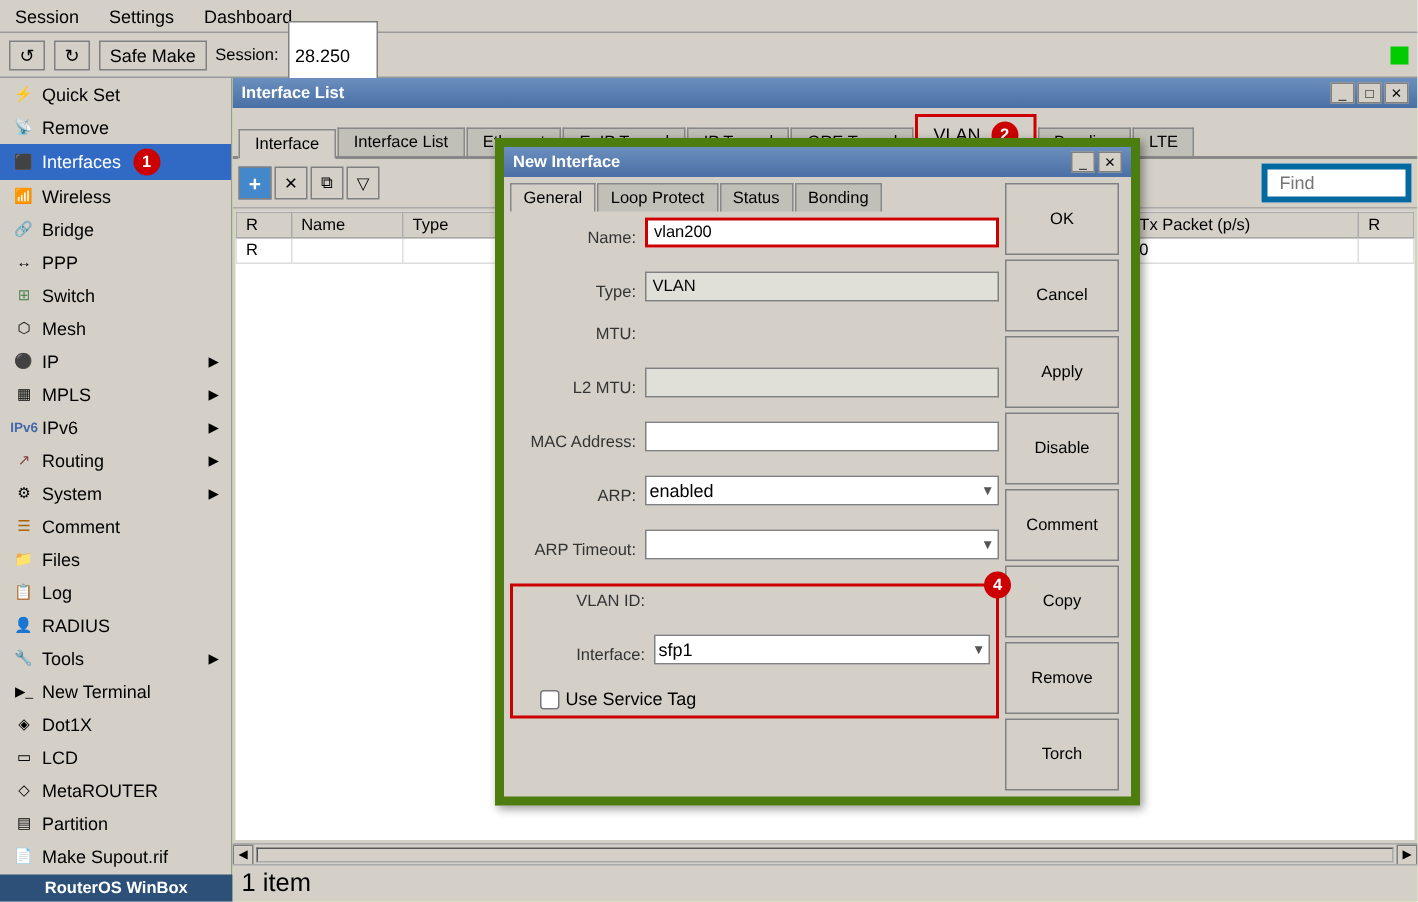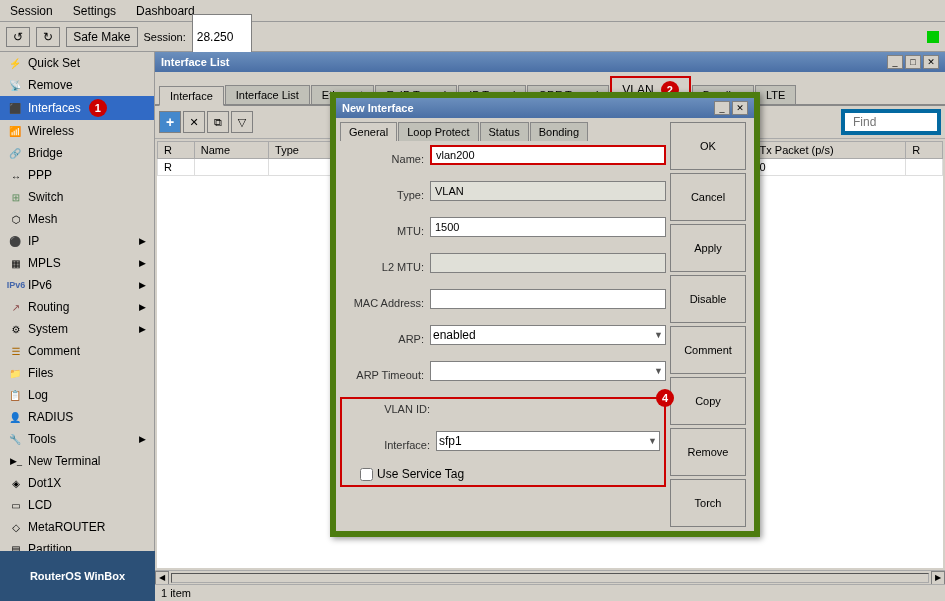--- a/index.html
+++ b/index.html
@@ -48,21 +48,21 @@
     
     .inner-toolbar { display: flex; align-items: center; gap: 2px; padding: 3px 4px; background: #d4d0c8; border-bottom: 1px solid #aaa; }
     .inner-btn { width: 22px; height: 22px; background: #d4d0c8; border: 1px solid #808080; display: flex; align-items: center; justify-content: center; cursor: pointer; font-size: 11px; }
     .find-box { margin-left: auto; border: 4px solid #0369a1; padding: 2px 8px; background: white; width: 100px; }
 
     
     .table-container { flex: 1; overflow: auto; background: white; margin: 2px; }
     .data-table { width: 100%; border-collapse: collapse; }
     .data-table th { background: #d4d0c8; border: 1px solid #aaa; padding: 2px 6px; text-align: left; font-weight: normal; white-space: nowrap; font-size: 11px; }
     .data-table td { border: 1px solid #ddd; padding: 2px 6px; font-size: 11px; }
-    .status-bar { padding: 2px 6px; font-size: 11px; background: #d4d0c8; border-top: 1px solid #aaa; }
+    .status-bar { padding: 2px 6px; font-size: 17px; background: #d4d0c8; border-top: 1px solid #aaa; }
 
     
     .dialog { position: absolute; top: 40px; left: 175px; width: 430px; background: #d4d0c8; border: 6px solid #4d7c0f; box-shadow: 2px 2px 6px rgba(0,0,0,0.4); z-index: 10; }
     .dialog-titlebar { background: linear-gradient(to bottom, #6b8fbd, #4a6fa5); color: white; padding: 3px 6px; display: flex; align-items: center; justify-content: space-between; height: 20px; }
     .dialog-title { font-size: 11px; font-weight: bold; }
     .dialog-controls { display: flex; gap: 2px; }
 
     .dialog-body { display: flex; padding: 4px; gap: 4px; }
     .dialog-left { flex: 1; }
     .dialog-right { width: 80px; display: flex; flex-direction: column; gap: 3px; }
@@ -77,21 +77,21 @@
     .form-input.highlighted { border: 2px solid #cc0000; }
     .form-select { flex: 1; border: 1px solid #808080; padding: 2px 2px; background: white; font-size: 11px; height: 20px; display: flex; align-items: center; justify-content: space-between; }
     .select-arrow { font-size: 9px; color: #555; }
 
     .dialog-btn { background: #d4d0c8; border: 1px solid #808080; padding: 17px 6px; cursor: pointer; font-size: 11px; text-align: center; width: 76px; }
 
     .section-highlight { border: 2px solid #cc0000; padding: 4px; margin-top: 4px; }
     .checkbox-row { display: flex; align-items: flex-end; gap: 4px; margin-top: 3px; padding-left: 14px; }
 
     
-    .winbox-brand { position: absolute; bottom: 0; left: 0; width: 155px; background: #2c5077; color: white; text-align: center; padding: 19px 0; font-size: 11px; font-weight: bold; }
+    .winbox-brand { position: absolute; bottom: 0; left: 0; width: 155px; background: #2c5077; color: white; text-align: center; padding: 3px 0; font-size: 11px; font-weight: bold; }
 
     
     .hscroll { height: 14px; background: #d4d0c8; border-top: 1px solid #aaa; display: flex; align-items: center; }
     .scroll-btn { width: 14px; height: 14px; background: #d4d0c8; border: 1px solid #808080; display: flex; align-items: center; justify-content: center; font-size: 8px; cursor: pointer; }
 
     
     .icon-wireless { color: #4488cc; }
     .icon-switch { color: #558855; }
     .icon-ipv6 { color: #4466aa; }
     .icon-routing { color: #884444; }
@@ -333,21 +333,20 @@
           <div class="form-row">
             <span class="form-label">Name:</span>
             <input type="text" class="form-input highlighted" style="border: 2px solid rgb(204, 0, 0);" value="vlan200">
           </div>
           <div class="form-row">
             <span class="form-label">Type:</span>
             <input type="text" class="form-input" readonly="" style="background: rgb(224, 224, 216);" value="VLAN">
           </div>
           <div class="form-row">
             <span class="form-label">MTU:</span>
-            <input type="text" class="form-input" value="1500" style="">
           </div>
           <div class="form-row">
             <span class="form-label">L2 MTU:</span>
             <input type="text" class="form-input" readonly="" style="background: rgb(224, 224, 216);">
           </div>
           <div class="form-row">
             <span class="form-label">MAC Address:</span>
             <input type="text" class="form-input" style="">
           </div>
           <div class="form-row">

